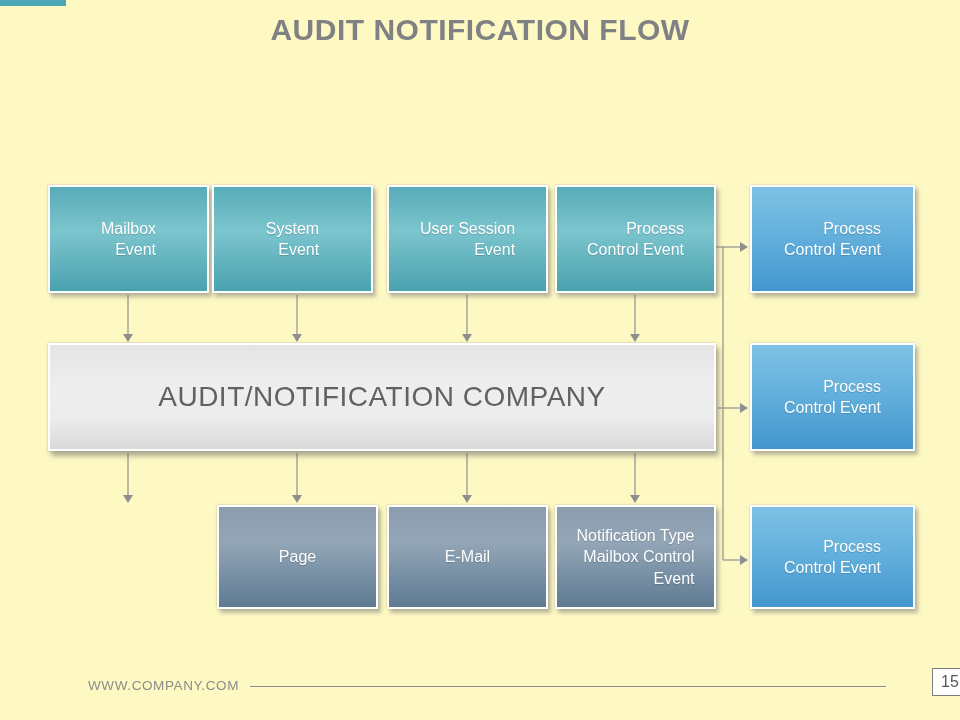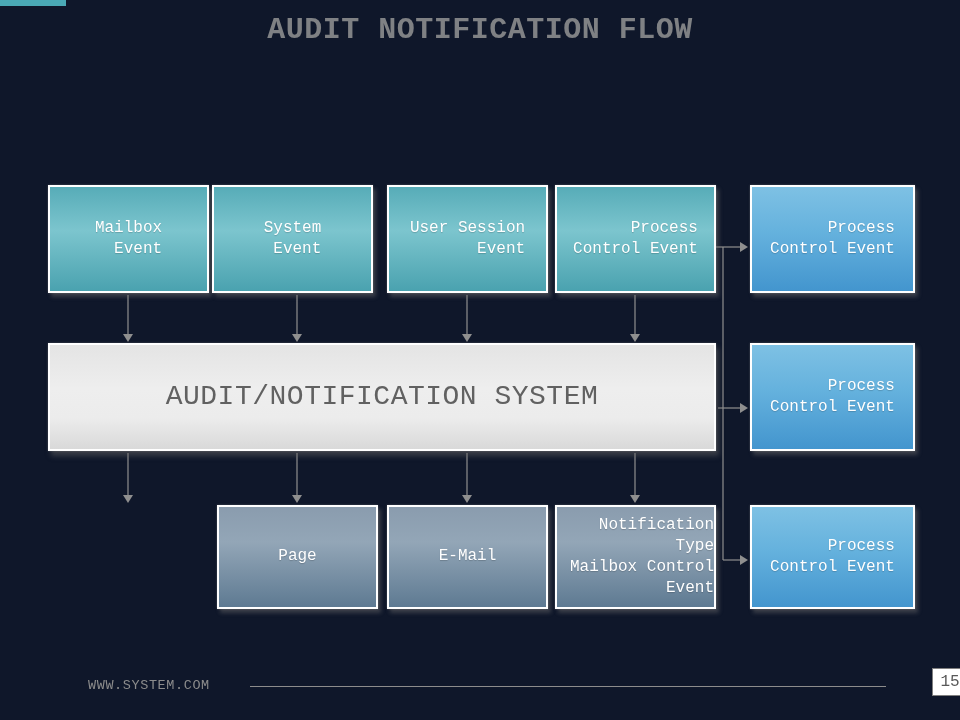--- a/index.html
+++ b/index.html
@@ -1,21 +1,21 @@
 <!DOCTYPE html>
 <html style="--accent-teal: #4aa9b5; --title-gray: #7f8184; --arrow-gray: #8f8f8f; --box-text: #ffffff; --gray-box-text: #616161; --footer-text: #8c8c8c; --teal-top: #57acb8; --teal-mid: #7cc5ce; --teal-bottom: #4aa2af; --blue-top: #7ec1e4; --blue-mid: #64b1dd; --blue-bottom: #4395ce; --slate-top: #8a9cae; --slate-mid: #93a6b7; --slate-bottom: #5e7a92;"><head>
 <meta charset="utf-8">
 <style>
   html, body { margin: 0; padding: 0; background: #ffffff; }
   * { box-sizing: border-box; }
   #slide {
     position: relative;
     width: 960px; height: 720px;
-    background: #0f172a;
-    font-family: Liberation Mono, monospace;
+    background: #fef9c3;
+    font-family: Liberation Sans, sans-serif;
     overflow: hidden;
   }
   #accent-bar {
     position: absolute; left: 0; top: 0;
     width: 66px; height: 6px;
     background: var(--accent-teal, #4aa9b5);
   }
   #slide-title {
     position: absolute; left: 0; right: 0; top: 13px;
     text-align: center;
@@ -163,40 +163,40 @@
     </div>
   </div>
   <div class="box blue" style="left:750px;top:505px;width:165px;height:104px">
     <div class="box-label">
       <span>Process</span>
       <span>Control Event</span>
     </div>
   </div>
 
   <div class="box" id="center-system" style="left:48px;top:343px;width:668px;height:108px">
-    <div class="box-label system-label">AUDIT/NOTIFICATION SYSTEM</div>
+    <div class="box-label system-label">AUDIT/NOTIFICATION COMPANY</div>
   </div>
 
   <div class="box slate" style="left:217px;top:505px;width:161px;height:104px">
     <div class="box-label">
       <span>Page</span>
     </div>
   </div>
   <div class="box slate" style="left:387px;top:505px;width:161px;height:104px">
     <div class="box-label">
       <span>E-Mail</span>
     </div>
   </div>
   <div class="box slate" style="left:555px;top:505px;width:161px;height:104px">
     <div class="box-label">
       <span>Notification Type</span>
       <span>Mailbox Control</span>
       <span>Event</span>
     </div>
   </div>
 
-  <div id="footer-website">WWW.SYSTEM.COM</div>
+  <div id="footer-website">WWW.COMPANY.COM</div>
   <div id="footer-divider"></div>
   <div id="page-number-box">
     <span>15</span>
   </div>
 
 </div>
 
 </body></html>

